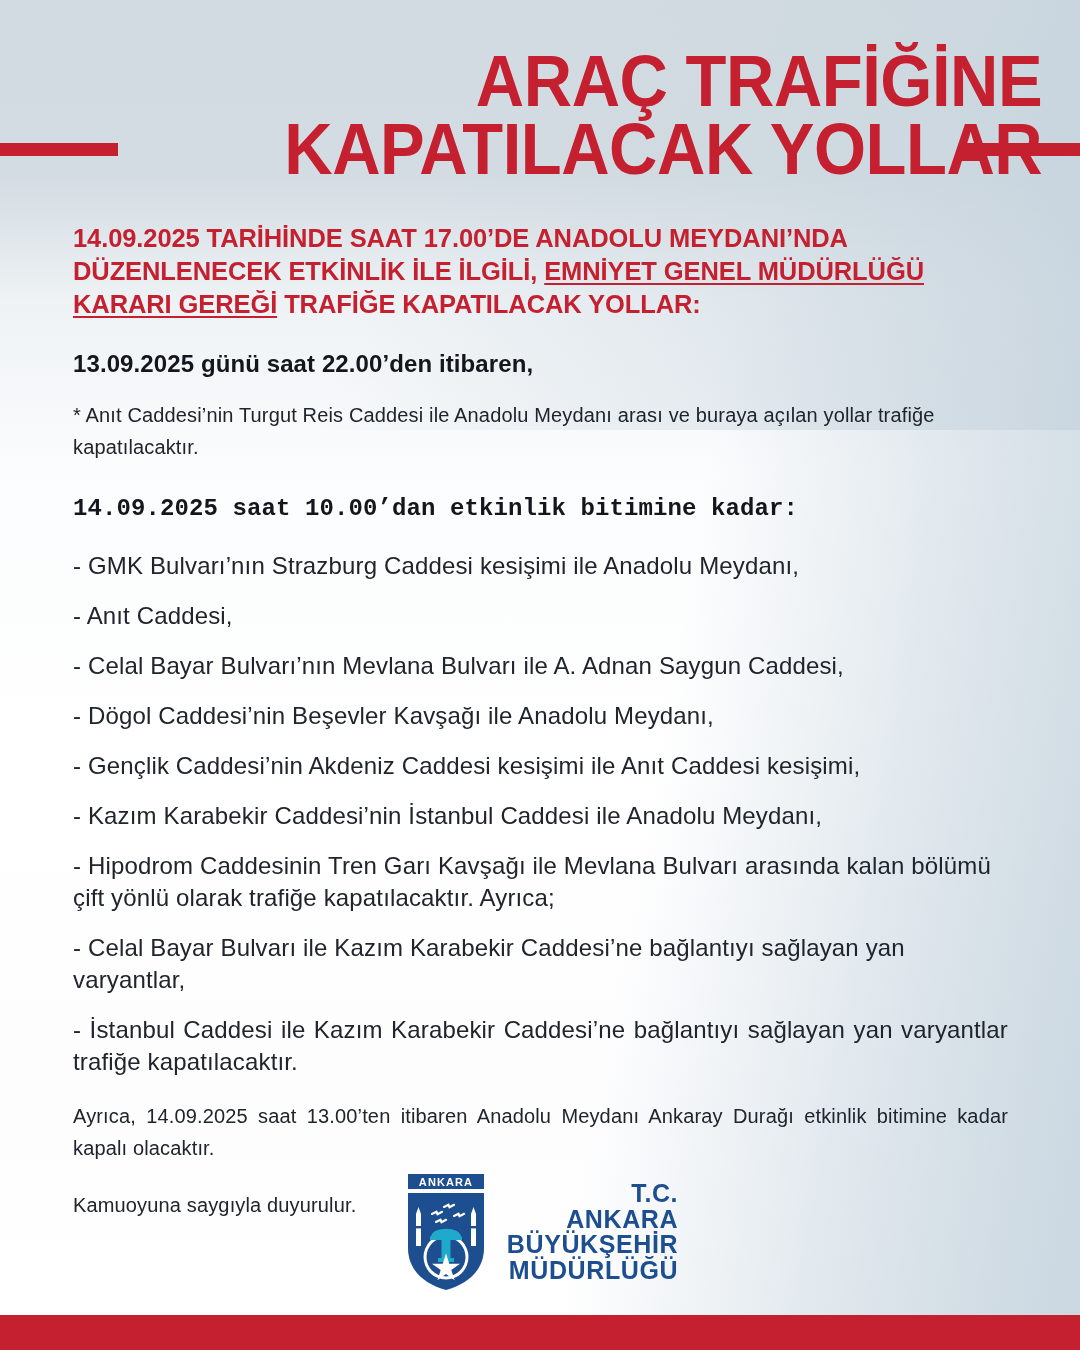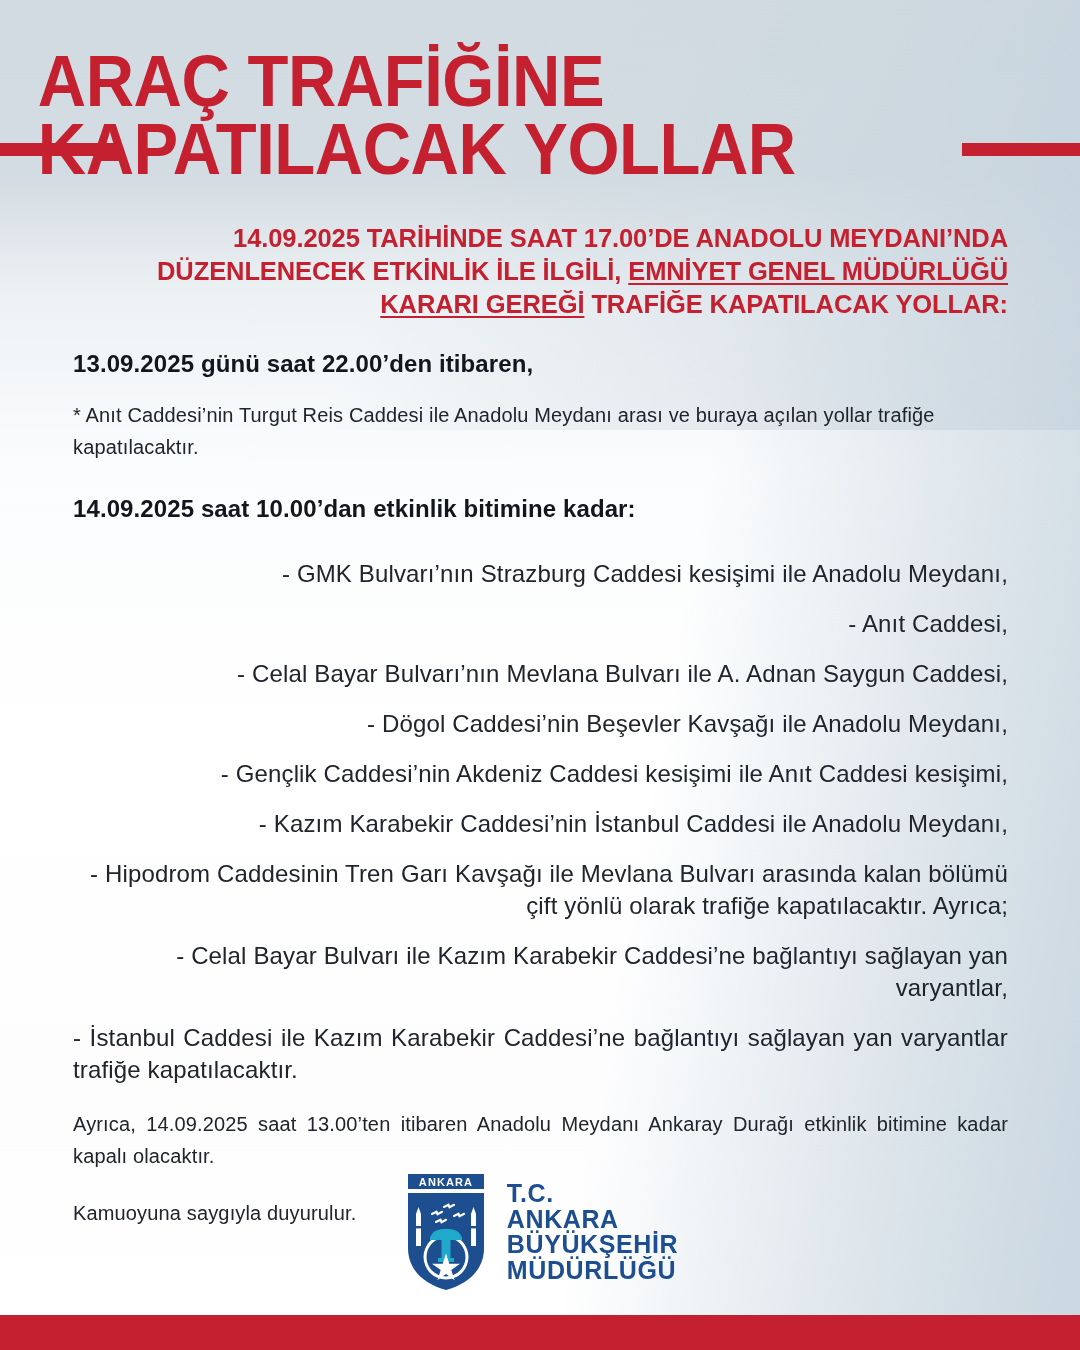--- a/index.html
+++ b/index.html
@@ -54,21 +54,21 @@
       rgba(210,220,227,0.0) 40%,
       rgba(201,213,222,0.45) 75%,
       rgba(196,209,219,0.60) 100%);
     pointer-events:none;
   }
 
   
   .title-block {
     position:absolute;
     left:0; top:47px; width:1080px;
-    text-align:left;
+    text-align:right;
     z-index:3;
   }
   .title-line {
     display:block;
     color:#c4202f;
     font-family:"Liberation Sans Narrow","Liberation Sans", sans-serif;
     font-weight:bold;
     font-size:72px;
     line-height:68px;
     letter-spacing:-0.5px;
@@ -96,71 +96,70 @@
   }
 
   .intro {
     color:#c4202f;
     font-family:"Liberation Sans Narrow","Liberation Sans", sans-serif;
     font-weight:bold;
     font-size:25.5px;
     line-height:33px;
     letter-spacing:-0.1px;
     margin-bottom:28px;
-    text-align:right;
   }
   .intro .u { text-decoration:underline; text-underline-offset:3px; }
 
   .sub-head {
     color:#14161d;
     font-family:"Liberation Sans Narrow","Liberation Sans", sans-serif;
     font-weight:bold;
     font-size:24px;
     line-height:30px;
     letter-spacing:0.1px;
     margin-bottom:20px;
   }
-  .sub-head.second { margin-top:31px; margin-bottom:34px; }
+  .sub-head.second { margin-top:31px; margin-bottom:26px;font-family:Liberation Mono, monospace; }
 
   .para {
     color:#20242c;
     font-family:"Liberation Sans Narrow","Liberation Sans", sans-serif;
     font-weight:400;
     font-size:20px;
     line-height:32px;
     letter-spacing:0.15px;
   }
 
   .item {
     color:#20242c;
     font-family:"Liberation Sans Narrow","Liberation Sans", sans-serif;
     font-weight:400;
     font-size:24px;
     line-height:32px;
     letter-spacing:0.15px;
     margin-bottom:18px;
-    text-align:right;
   }
   .item.justify { text-align:justify; }
   .item.last { margin-bottom:0; }
 
   .para.justify { text-align:justify; }
   .para.tight   { margin-bottom:17px; }
   .gap-b { height:22px; }
   .gap-c { height:25px; }
 
   
   .logo-wrap {
     position:absolute;
     left:0; top:1174px; width:1080px;
     display:flex;
     justify-content:center;
     align-items:center;
     gap:17px;
     z-index:3;
+    text-align:right;
   }
   .crest { width:88px; height:116px; display:block; }
   .logo-text {
     color:#1d4e8f;
     font-family:"Liberation Sans Narrow","Liberation Sans", sans-serif;
     font-weight:bold;
     font-size:25px;
     line-height:25.5px;
     letter-spacing:0.6px;
   }

